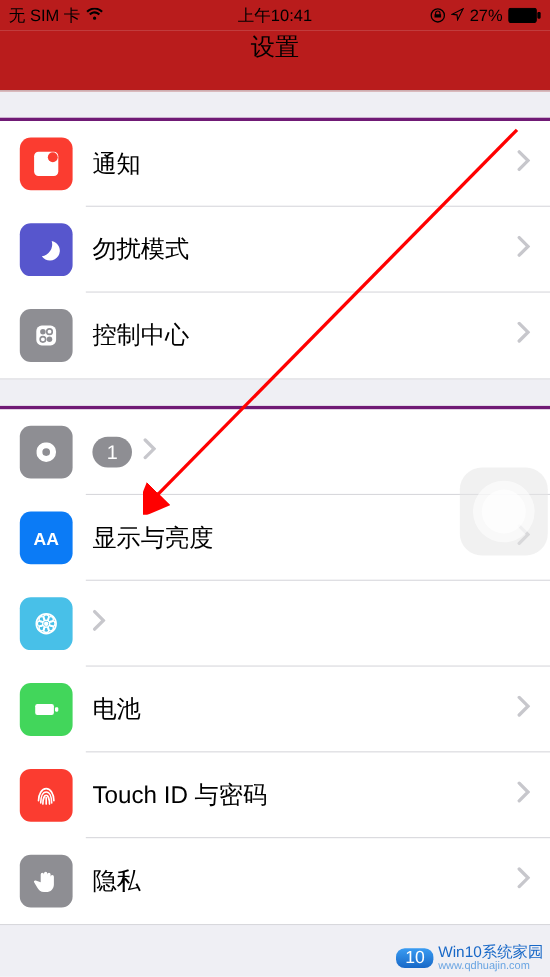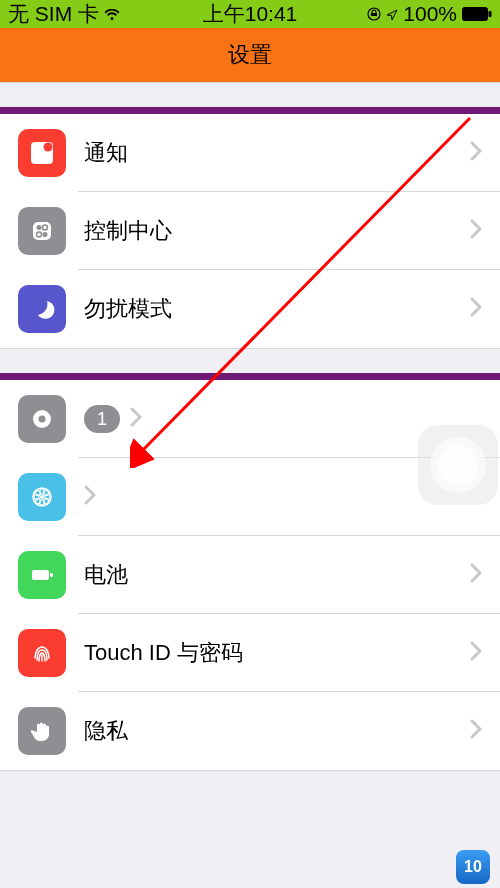--- a/index.html
+++ b/index.html
@@ -10,51 +10,51 @@
       background: #efeff4;
       overflow: hidden;
       position: relative;
     }
     .status-bar {
       height: 28px;
       display: flex;
       align-items: center;
       justify-content: space-between;
       padding: 0 8px;
-      font-size: 21px;
-      background: #84cc16;
+      font-size: 15px;
+      background: #b91c1c;
     }
     .status-left, .status-right {
       display: flex;
       align-items: center;
       gap: 5px;
     }
     .status-center {
       position: absolute;
       left: 50%;
       transform: translateX(-50%);
       font-weight: 500;
     }
     .battery { display: inline-flex; align-items: center; }
     .title-bar {
       height: 55px;
       display: flex;
-      align-items: center;
-      justify-content: center;
-      background: #f97316;
+      align-items: flex-start;
+      justify-content: center;
+      background: #b91c1c;
       border-bottom: 1px solid #d1d1d5;
     }
     .title-bar h1 {
       font-size: 22px;
       font-weight: 500;
     }
     .group {
       margin-top: 24px;
       background: #fff;
-      border-top: 7px solid #701a75;
+      border-top: 3px solid #701a75;
       border-bottom: 1px solid #d8d8dc;
     }
     .row {
       display: flex;
       align-items: center;
       height: 78px;
       padding: 0 18px;
       position: relative;
     }
     .row:not(:last-child)::after {
@@ -143,29 +143,29 @@
       right: 6px;
       display: flex;
       align-items: center;
       font-size: 14px;
       color: #1868c7;
       font-weight: 500;
       z-index: 10;
     }
     .wm-logo {
       width: 34px;
-      height: 34px;
+      height: 18px;
       background: linear-gradient(#3a9cf2,#1868c7);
       border-radius: 8px;
       display: flex;
       align-items: center;
       justify-content: center;
       color: #fff;
       font-size: 16px;
-      font-weight: bold;
+      font-weight: normal;
       margin-right: 4px;
     }
     .wm-text { line-height: 1.1; }
     .wm-sub { font-size: 10px; color: #6aa5e2; }
     .row.last::after { display: none; }
     .lockrot { display: inline-flex; }
   </style>
 </head>
 <body>
 
@@ -184,21 +184,21 @@
       <svg width="14" height="14" viewBox="0 0 14 14">
           <circle cx="7" cy="7" r="6" stroke="#000" stroke-width="1.2" fill="none"></circle>
           <path d="M4.5 6V5a2.5 2.5 0 115 0v1h.5v3h-6V6h.5zm1 0h3V5a1.5 1.5 0 10-3 0v1z" fill="#000"></path>
         </svg>
     </span>
     <span>
       <svg width="12" height="12" viewBox="0 0 12 12">
           <path d="M11 1L1 6l4.5.5L6 11 11 1z" stroke="#000" stroke-width="1" fill="none"></path>
         </svg>
     </span>
-    <span>100%</span>
+    <span>27%</span>
     <span class="battery">
       <svg width="30" height="14" viewBox="0 0 30 14">
           <rect x="0.5" y="0.5" width="25" height="13" rx="2" stroke="#000" fill="#000"></rect>
           <rect x="26.5" y="4" width="3" height="6" rx="1" fill="#000"></rect>
         </svg>
     </span>
   </div>
 </div>
 
 <div class="title-bar">
@@ -207,20 +207,33 @@
 
 <div class="group">
   <div class="row">
     <span class="icon-box" style="background:#fb3c30">
       <svg viewBox="0 0 30 30">
           <rect x="4" y="4" width="22" height="22" rx="4" fill="#fff"></rect>
           <circle cx="21" cy="9" r="4.5" fill="#fb3c30"></circle>
         </svg>
     </span>
     <span class="label">通知</span>
+    <span class="chevron">
+      <svg width="12" height="20" viewBox="0 0 12 20">
+          <path d="M2 2l8 8-8 8" stroke="#c7c7cc" stroke-width="3" fill="none" stroke-linecap="round"></path>
+        </svg>
+    </span>
+  </div>
+  <div class="row">
+    <span class="icon-box" style="background:#5756cd">
+      <svg viewBox="0 0 30 30">
+          <path d="M20 7a9 9 0 11-9 14 11 11 0 009-14z" fill="#fff"></path>
+        </svg>
+    </span>
+    <span class="label">勿扰模式</span>
     <span class="chevron">
       <svg width="12" height="20" viewBox="0 0 12 20">
           <path d="M2 2l8 8-8 8" stroke="#c7c7cc" stroke-width="3" fill="none" stroke-linecap="round"></path>
         </svg>
     </span>
   </div>
   <div class="row">
     <span class="icon-box" style="background:#8e8e93">
       <svg viewBox="0 0 30 30">
           <rect x="6" y="6" width="18" height="18" rx="5" fill="#fff"></rect>
@@ -230,47 +243,47 @@
           <rect x="9.5" y="16" width="5" height="5" rx="2.5" fill="none" stroke="#8e8e93" stroke-width="1.5"></rect>
         </svg>
     </span>
     <span class="label">控制中心</span>
     <span class="chevron">
       <svg width="12" height="20" viewBox="0 0 12 20">
           <path d="M2 2l8 8-8 8" stroke="#c7c7cc" stroke-width="3" fill="none" stroke-linecap="round"></path>
         </svg>
     </span>
   </div>
-  <div class="row">
-    <span class="icon-box" style="background:#5756cd">
-      <svg viewBox="0 0 30 30">
-          <path d="M20 7a9 9 0 11-9 14 11 11 0 009-14z" fill="#fff"></path>
-        </svg>
-    </span>
-    <span class="label">勿扰模式</span>
-    <span class="chevron">
-      <svg width="12" height="20" viewBox="0 0 12 20">
-          <path d="M2 2l8 8-8 8" stroke="#c7c7cc" stroke-width="3" fill="none" stroke-linecap="round"></path>
-        </svg>
-    </span>
-  </div>
 </div>
 
 <div class="group">
   <div class="row">
     <span class="icon-box" style="background:#8e8e93">
       <svg viewBox="0 0 30 30">
           <circle cx="15" cy="15" r="9" fill="#fff"></circle>
           <circle cx="15" cy="15" r="3.5" fill="#8e8e93"></circle>
           <g stroke="#8e8e93" stroke-width="2">
             <path d="M15 6v-2M15 26v-2M6 15h-2M26 15h-2M8.5 8.5l-1.4-1.4M22.9 22.9l-1.4-1.4M8.5 21.5l-1.4 1.4M22.9 7.1l-1.4 1.4"></path>
           </g>
         </svg>
     </span>
     <span class="badge">1</span>
+    <span class="chevron">
+      <svg width="12" height="20" viewBox="0 0 12 20">
+          <path d="M2 2l8 8-8 8" stroke="#c7c7cc" stroke-width="3" fill="none" stroke-linecap="round"></path>
+        </svg>
+    </span>
+  </div>
+  <div class="row">
+    <span class="icon-box" style="background:#0b7bf6">
+      <svg viewBox="0 0 30 30">
+          <text x="15" y="21" font-size="16" font-weight="600" text-anchor="middle" fill="#fff" font-family="Arial">AA</text>
+        </svg>
+    </span>
+    <span class="label">显示与亮度</span>
     <span class="chevron">
       <svg width="12" height="20" viewBox="0 0 12 20">
           <path d="M2 2l8 8-8 8" stroke="#c7c7cc" stroke-width="3" fill="none" stroke-linecap="round"></path>
         </svg>
     </span>
   </div>
   <div class="row">
     <span class="icon-box" style="background:#48c0e8">
       <svg viewBox="0 0 30 30">
           <circle cx="15" cy="15" r="9" stroke="#fff" stroke-width="1.5" fill="none"></circle>
@@ -350,13 +363,17 @@
   <defs>
     <marker id="arrowhead" markerWidth="12" markerHeight="10" refX="2" refY="5" orient="auto">
       <polygon points="0 0, 12 5, 0 10" fill="#ff0000"></polygon>
     </marker>
   </defs>
   <line x1="340" y1="10" x2="10" y2="345" stroke="#ff0000" stroke-width="3" marker-end="url(#arrowhead)"></line>
 </svg>
 
 <div class="watermark">
   <div class="wm-logo">10</div>
+  <div class="wm-text">
+    <div>Win10系统家园</div>
+    <div class="wm-sub">www.qdhuajin.com</div>
+  </div>
 </div>
 
 </body></html>

